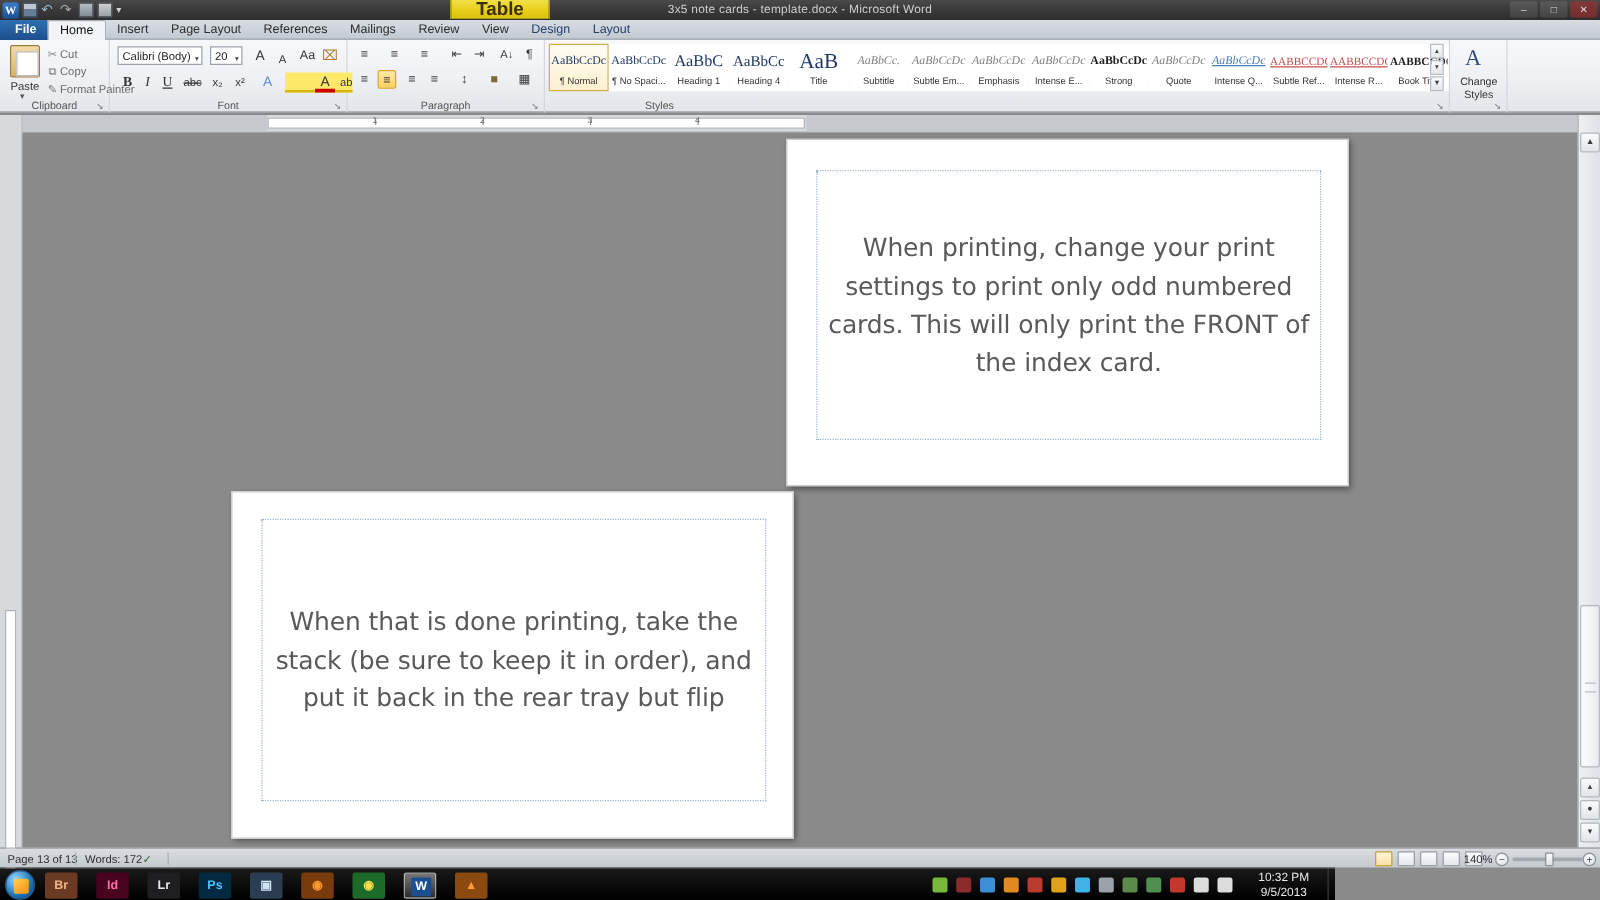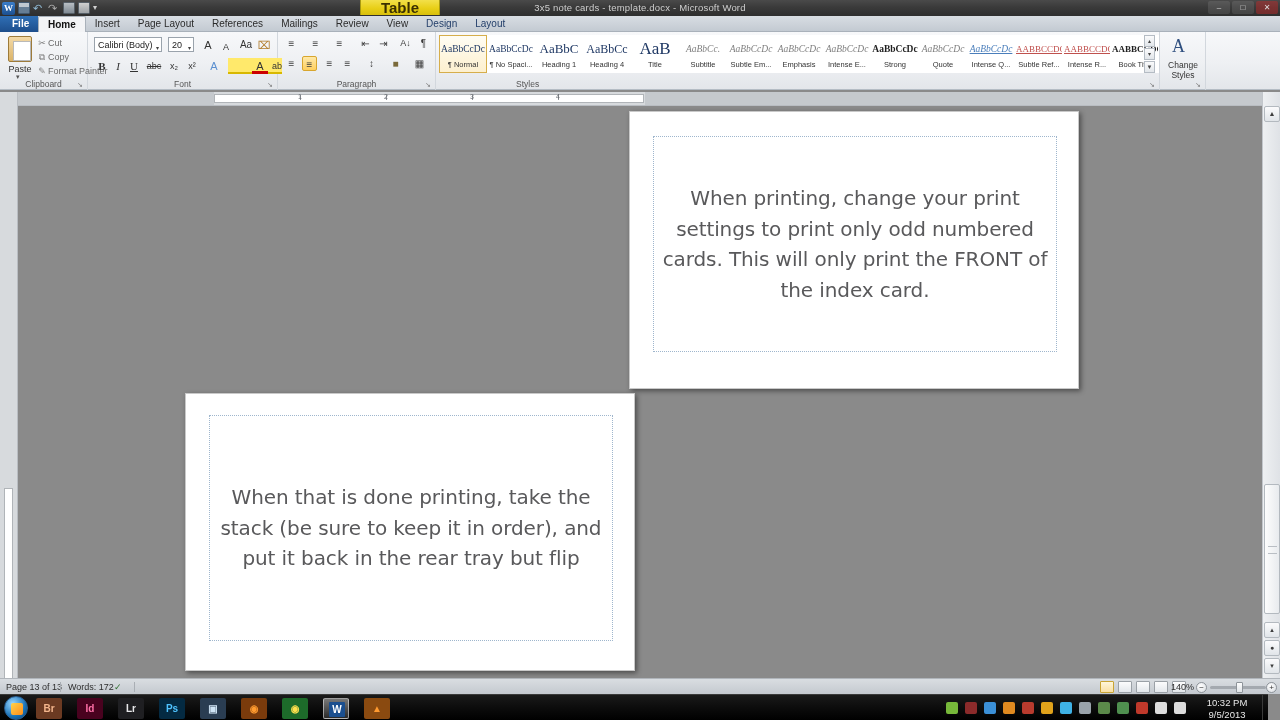--- a/index.html
+++ b/index.html
@@ -58,21 +58,21 @@
   .tab{
     height:16px;line-height:16px;padding:0 9px;font-size:10px;color:#2b2b2b;
     position:relative;white-space:nowrap;
   }
   .tab.file{
     background:linear-gradient(to bottom,#2f6fb5,#1d4e8c);
     color:#fff;font-weight:bold;padding:0 12px;width:38px;text-align:center;
   }
   .tab.active{
     background:#f3f4f6;border-left:1px solid #a9b1ba;border-right:1px solid #a9b1ba;
-    border-top:1px solid #a9b1ba;border-radius:2px 2px 0 0;color:#111;font-weight:bold;
+    border-top:1px solid #a9b1ba;border-radius:2px 2px 0 0;color:#111;
   }
   .tab.ctx{color:#25406b;}
 
   
   .ribbon{
     position:absolute;left:0;top:32px;width:1280px;height:58px;
     background:linear-gradient(to bottom,#f7f8fa 0%,#eef0f3 55%,#e3e6ea 100%);
     border-bottom:1px solid #b4bcc4;
   }
   .grp{position:absolute;top:0;height:58px;border-right:1px solid #d2d7dd;}
@@ -216,21 +216,21 @@
   .viewbtn.on{border-color:#c9a433;background:linear-gradient(to bottom,#fff6da,#fae0a4);}
   .zslider{position:absolute;top:7px;height:3px;background:#a4a9af;border-radius:2px;}
   .zknob{position:absolute;top:3px;width:7px;height:11px;background:linear-gradient(to bottom,#fdfdfd,#dfe3e7);
     border:1px solid #8d9399;border-radius:1px;}
   .zbtn{position:absolute;top:3px;width:11px;height:11px;border-radius:50%;
     background:radial-gradient(circle at 40% 35%,#ffffff,#d7dbdf);border:1px solid #8d9399;
     font-size:8px;line-height:9px;text-align:center;color:#333;}
 
   
   .taskbar{
-    position:absolute;left:0;top:694px;width:1268px;height:26px;
+    position:absolute;left:0;top:694px;width:1068px;height:26px;
     background:linear-gradient(to bottom,#1a1a1a 0%,#0c0c0c 50%,#000 100%);
     border-top:1px solid #3a3a3a;
   }
   .startorb{
     position:absolute;left:4px;top:1px;width:24px;height:24px;border-radius:50%;
     background:radial-gradient(circle at 35% 30%,#9ad6ff,#1a73b8 60%,#0c3a63);
     border:1px solid #2a5f93;
   }
   .startorb:after{
     content:"";position:absolute;left:6px;top:6px;width:12px;height:12px;border-radius:2px;

